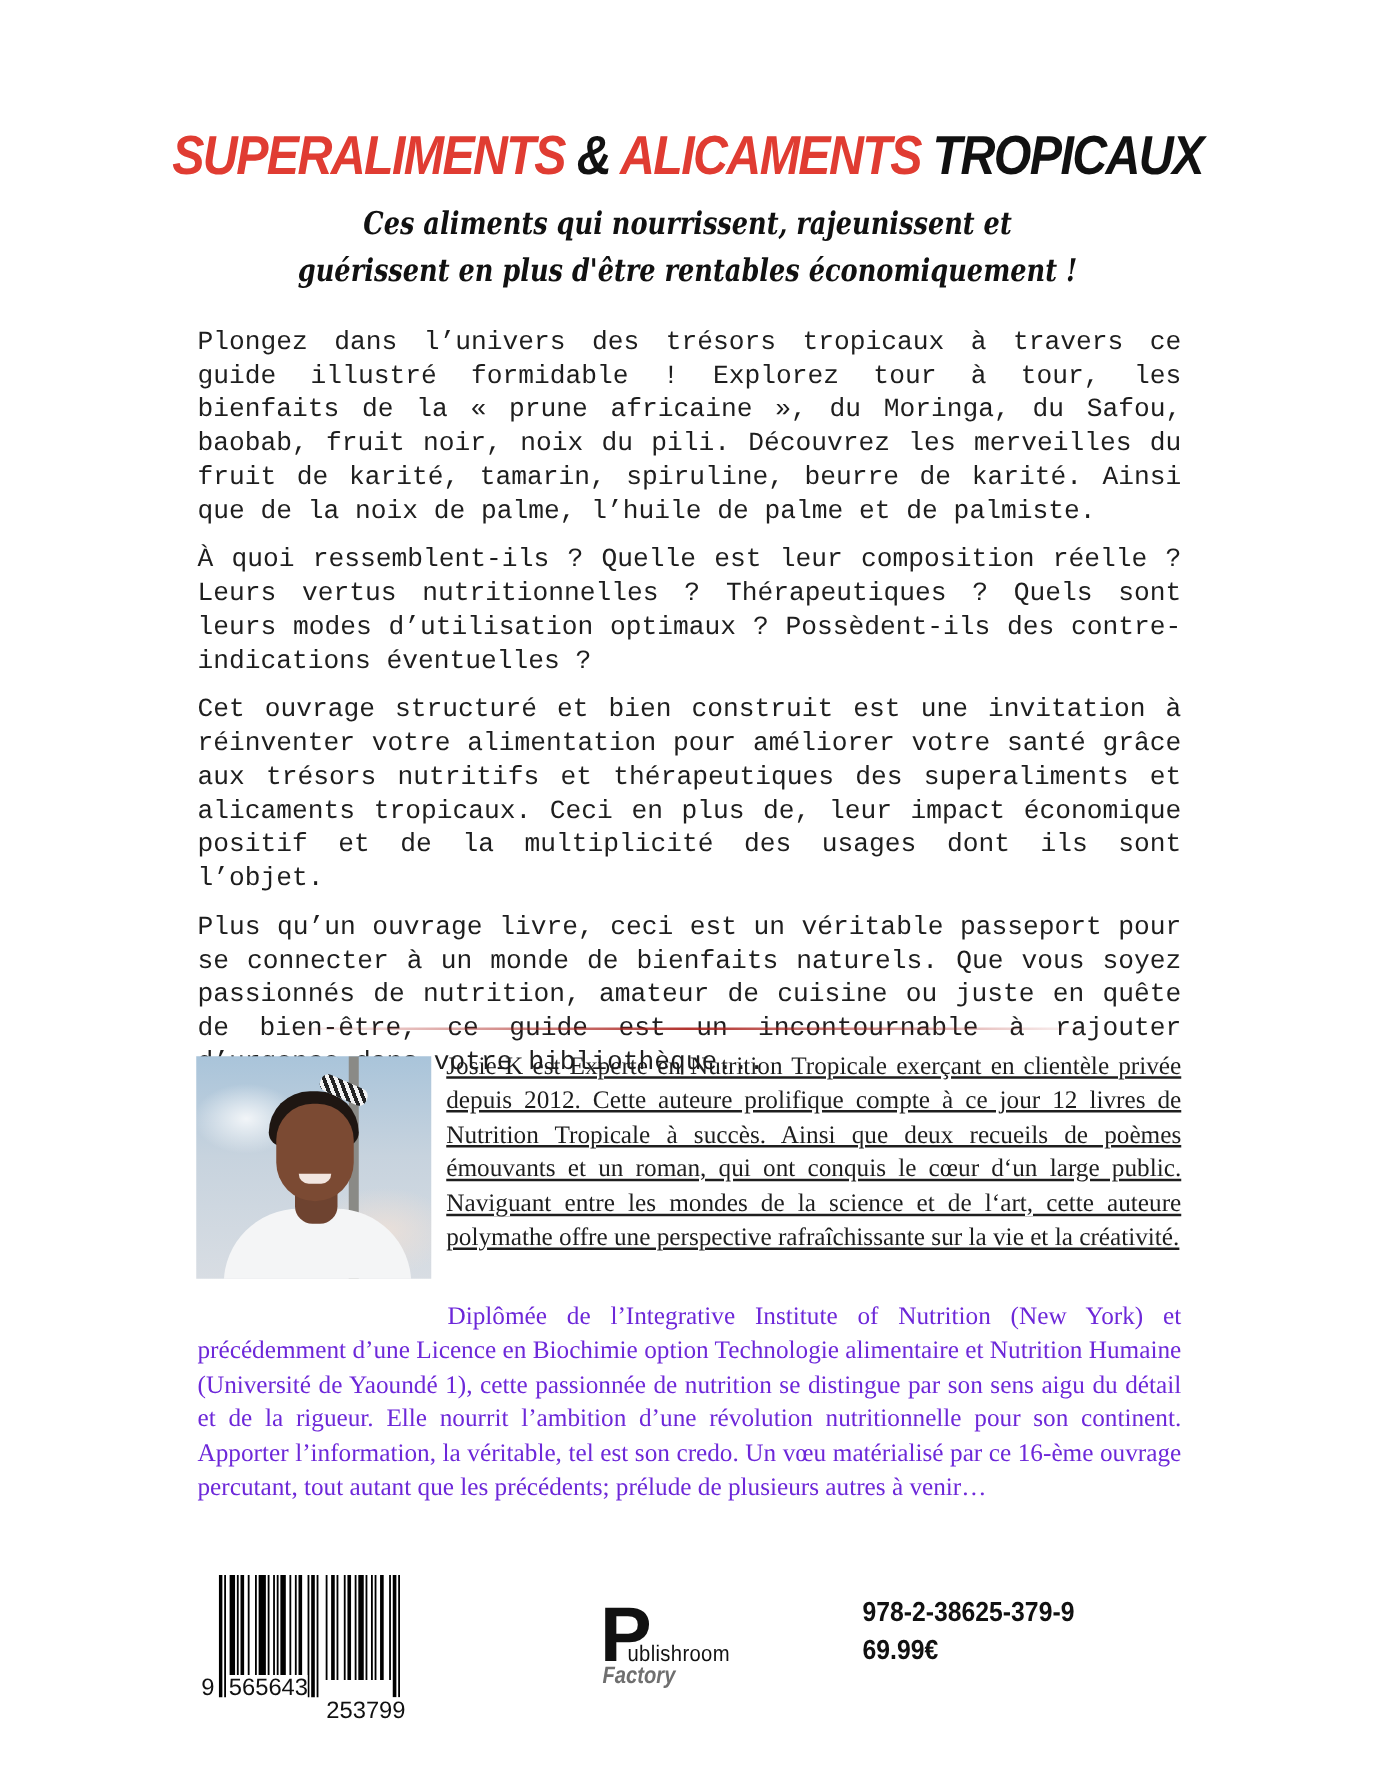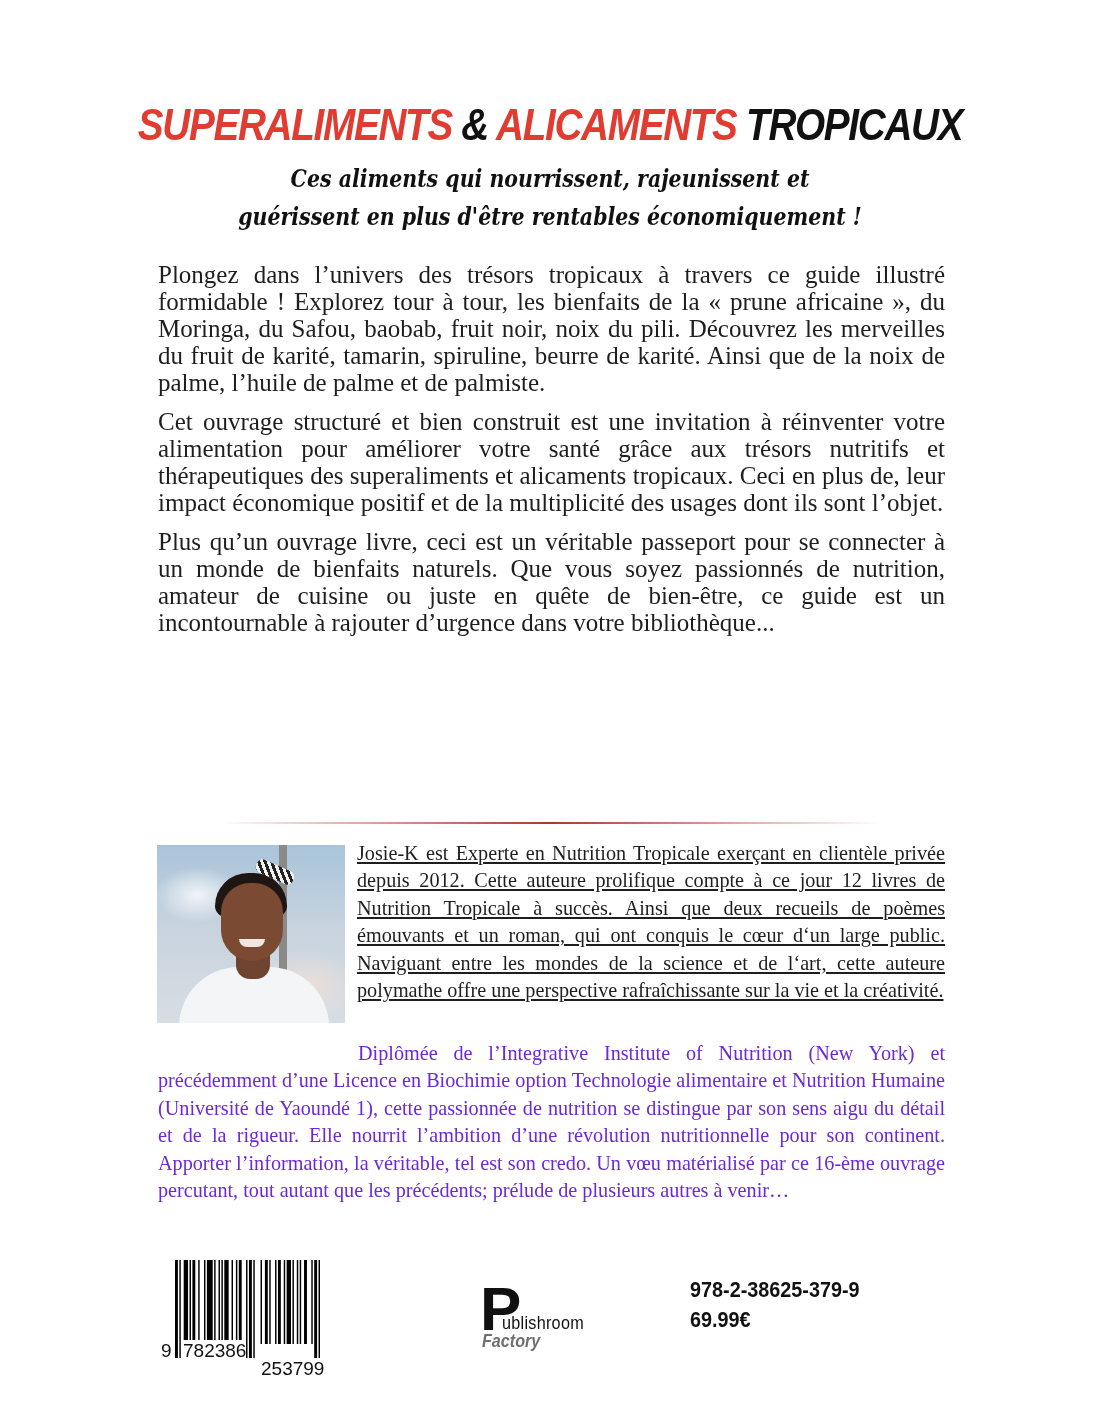--- a/index.html
+++ b/index.html
@@ -17,21 +17,21 @@
 
     .subtitle {
       position: absolute; left: 0; top: 160px; width: 1100px; text-align: center;
       font-family: "DejaVu Serif", serif; font-style: italic; font-weight: bold;
       font-size: 25px; line-height: 38px; color: #111111;
       transform: scaleX(0.82); transform-origin: center;
     }
 
     .body-text {
       position: absolute; left: 158px; width: 787px;
-      font-family: Liberation Serif, serif; font-size: 25px; line-height: 27px;
+      font-family: Liberation Mono, monospace; font-size: 21px; line-height: 27px;
       color: #1e1e1e; text-align: justify;
     }
     .body-text p { margin: 0 0 12px 0; }
     .body-text p.last { text-align-last: left; }
 
     .divider {
       position: absolute; left: 220px; top: 822px; width: 660px; height: 2px;
       background: linear-gradient(to right, rgba(180,40,30,0) 0%, rgba(170,30,25,0.9) 50%, rgba(180,40,30,0) 100%);
     }
 
@@ -130,20 +130,21 @@
     <span class="black">TROPICAUX</span>
   </div>
 
   <div class="subtitle">
     <div>Ces aliments qui nourrissent, rajeunissent et</div>
     <div>guérissent en plus d'être rentables économiquement !</div>
   </div>
 
   <div class="body-text" style="top:261px;">
     <p>Plongez dans l’univers des trésors tropicaux à travers ce guide illustré formidable ! Explorez tour à tour, les bienfaits de la « prune africaine », du Moringa, du Safou, baobab, fruit noir, noix du pili. Découvrez les merveilles du fruit de karité, tamarin, spiruline, beurre de karité. Ainsi que de la noix de palme, l’huile de palme et de palmiste.</p>
+    <p>À quoi ressemblent-ils ? Quelle est leur composition réelle ? Leurs vertus nutritionnelles ? Thérapeutiques ? Quels sont leurs modes d’utilisation optimaux ? Possèdent-ils des contre-indications éventuelles ?</p>
     <p>Cet ouvrage structuré et bien construit est une invitation à réinventer votre alimentation pour améliorer votre santé grâce aux trésors nutritifs et thérapeutiques des superaliments et alicaments tropicaux. Ceci en plus de, leur impact économique positif et de la multiplicité des usages dont ils sont l’objet.</p>
     <p class="last">Plus qu’un ouvrage livre, ceci est un véritable passeport pour se connecter à un monde de bienfaits naturels. Que vous soyez passionnés de nutrition, amateur de cuisine ou juste en quête de bien-être, ce guide est un incontournable à rajouter d’urgence dans votre bibliothèque...</p>
   </div>
 
   <div class="divider"></div>
 
   <div class="photo">
     <div class="frame"></div>
     <div class="shirt"></div>
     <div class="neck"></div>
@@ -187,21 +188,21 @@
         <rect x="121.80" y="0" width="1.45" height="84" fill="#000"></rect>
         <rect x="124.70" y="0" width="1.45" height="84" fill="#000"></rect>
         <rect x="129.05" y="0" width="2.90" height="84" fill="#000"></rect>
         <rect x="136.30" y="0" width="1.45" height="84" fill="#000"></rect>
         <rect x="139.20" y="0" width="2.90" height="98" fill="#000"></rect>
         <rect x="143.55" y="0" width="1.45" height="98" fill="#000"></rect>
       </svg>
   </div>
   <div class="barcode-digits">
     <span style="left:0px;">9</span>
-    <span style="left:22px;">782386</span>
+    <span style="left:22px;">565643</span>
     <span style="left:100px;margin-top:18px;">253799</span>
   </div>
 
   <div class="publisher">
     <span class="pub-p">P</span>
     <span class="pub-name">ublishroom</span>
     <span class="pub-factory">Factory</span>
   </div>
 
   <div class="isbn">978-2-38625-379-9</div>

